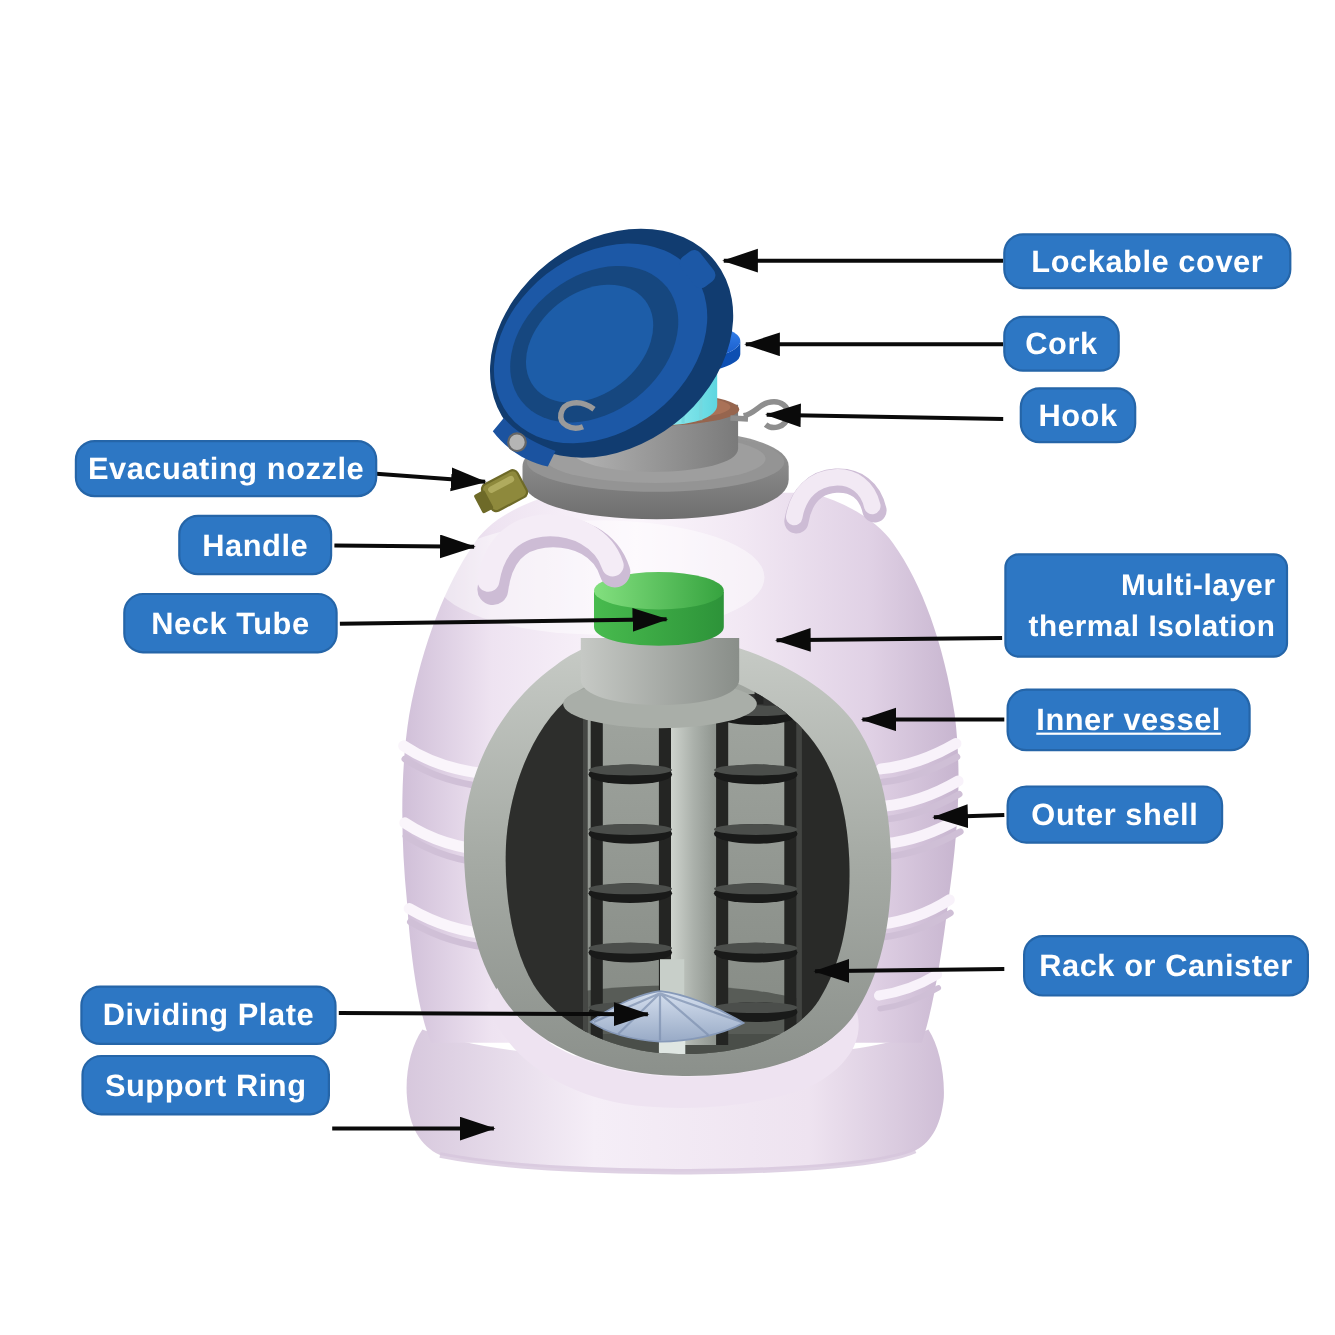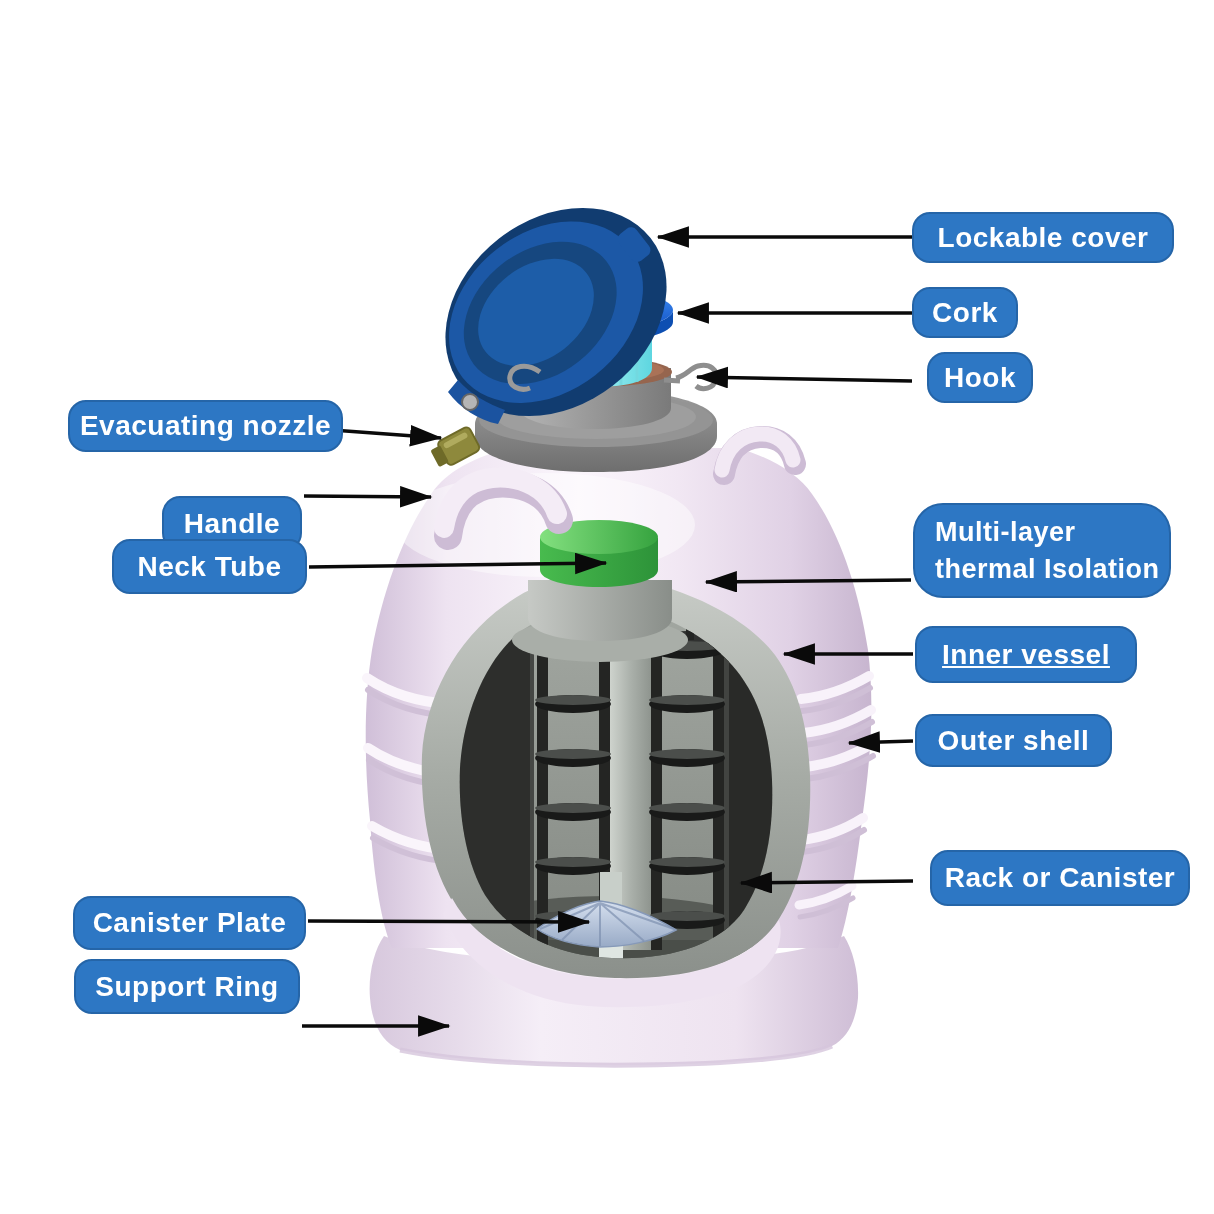--- a/index.html
+++ b/index.html
@@ -14,22 +14,22 @@
     background:var(--label_bg,#2d77c4);
     color:var(--label_text,#ffffff);
     border:2px solid var(--label_border,#2565a8);
     border-radius:18px;
     box-sizing:border-box;
     display:flex;align-items:center;justify-content:center;
     font-weight:bold;font-size:28px;letter-spacing:0.5px;
     z-index:3;white-space:pre-line;text-align:center;
   }
   .label.multi{
-    justify-content:flex-start;text-align:left;padding-left:20px;
-    line-height:1.34;font-size:27px;border-radius:30px;
+    justify-content:flex-start;text-align:right;padding-left:20px;
+    line-height:1.34;font-size:27px;border-radius:13px;
   }
 </style>
 </head>
 <body>
 
 <div class="stage">
 
   <svg class="art" viewBox="0 0 1214 1214" aria-hidden="true">
     <defs>
       <linearGradient id="gBody" x1="0" y1="0" x2="1" y2="0">
@@ -315,22 +315,22 @@
       <line x1="913" y1="881" x2="741" y2="883" marker-end="url(#ah)"></line>
       <line x1="308" y1="921" x2="589" y2="922" marker-end="url(#ah)"></line>
       <line x1="302" y1="1026" x2="449" y2="1026" marker-end="url(#ah)"></line>
     </g>
   </svg>
 
   <div class="label" style="left:912px;top:212px;width:262px;height:51px;">Lockable cover</div>
   <div class="label" style="left:912px;top:287px;width:106px;height:51px;">Cork</div>
   <div class="label" style="left:912px;top:352px;width:106px;height:51px;margin-left:15px;">Hook</div>
   <div class="label" style="left:32px;top:400px;width:275px;height:52px;margin-left:36px;">Evacuating nozzle</div>
-  <div class="label" style="left:162px;top:496px;width:140px;height:55px;">Handle</div>
+  <div class="label" style="left:162px;top:468px;width:140px;height:55px;">Handle</div>
   <div class="label" style="left:112px;top:539px;width:195px;height:55px;">Neck Tube</div>
   <div class="label multi" style="left:913px;top:503px;width:258px;height:95px;">Multi-layer
 thermal Isolation</div>
   <div class="label" style="left:915px;top:626px;width:222px;height:57px;text-decoration:underline;">Inner vessel</div>
   <div class="label" style="left:915px;top:714px;width:197px;height:53px;">Outer shell</div>
   <div class="label" style="left:918px;top:850px;width:260px;height:56px;margin-left:12px;">Rack or Canister</div>
-  <div class="label" style="left:73px;top:896px;width:233px;height:54px;">Canister Plate</div>
+  <div class="label" style="left:73px;top:896px;width:233px;height:54px;">Dividing Plate</div>
   <div class="label" style="left:74px;top:959px;width:226px;height:55px;">Support Ring</div>
 </div>
 
 </body></html>

